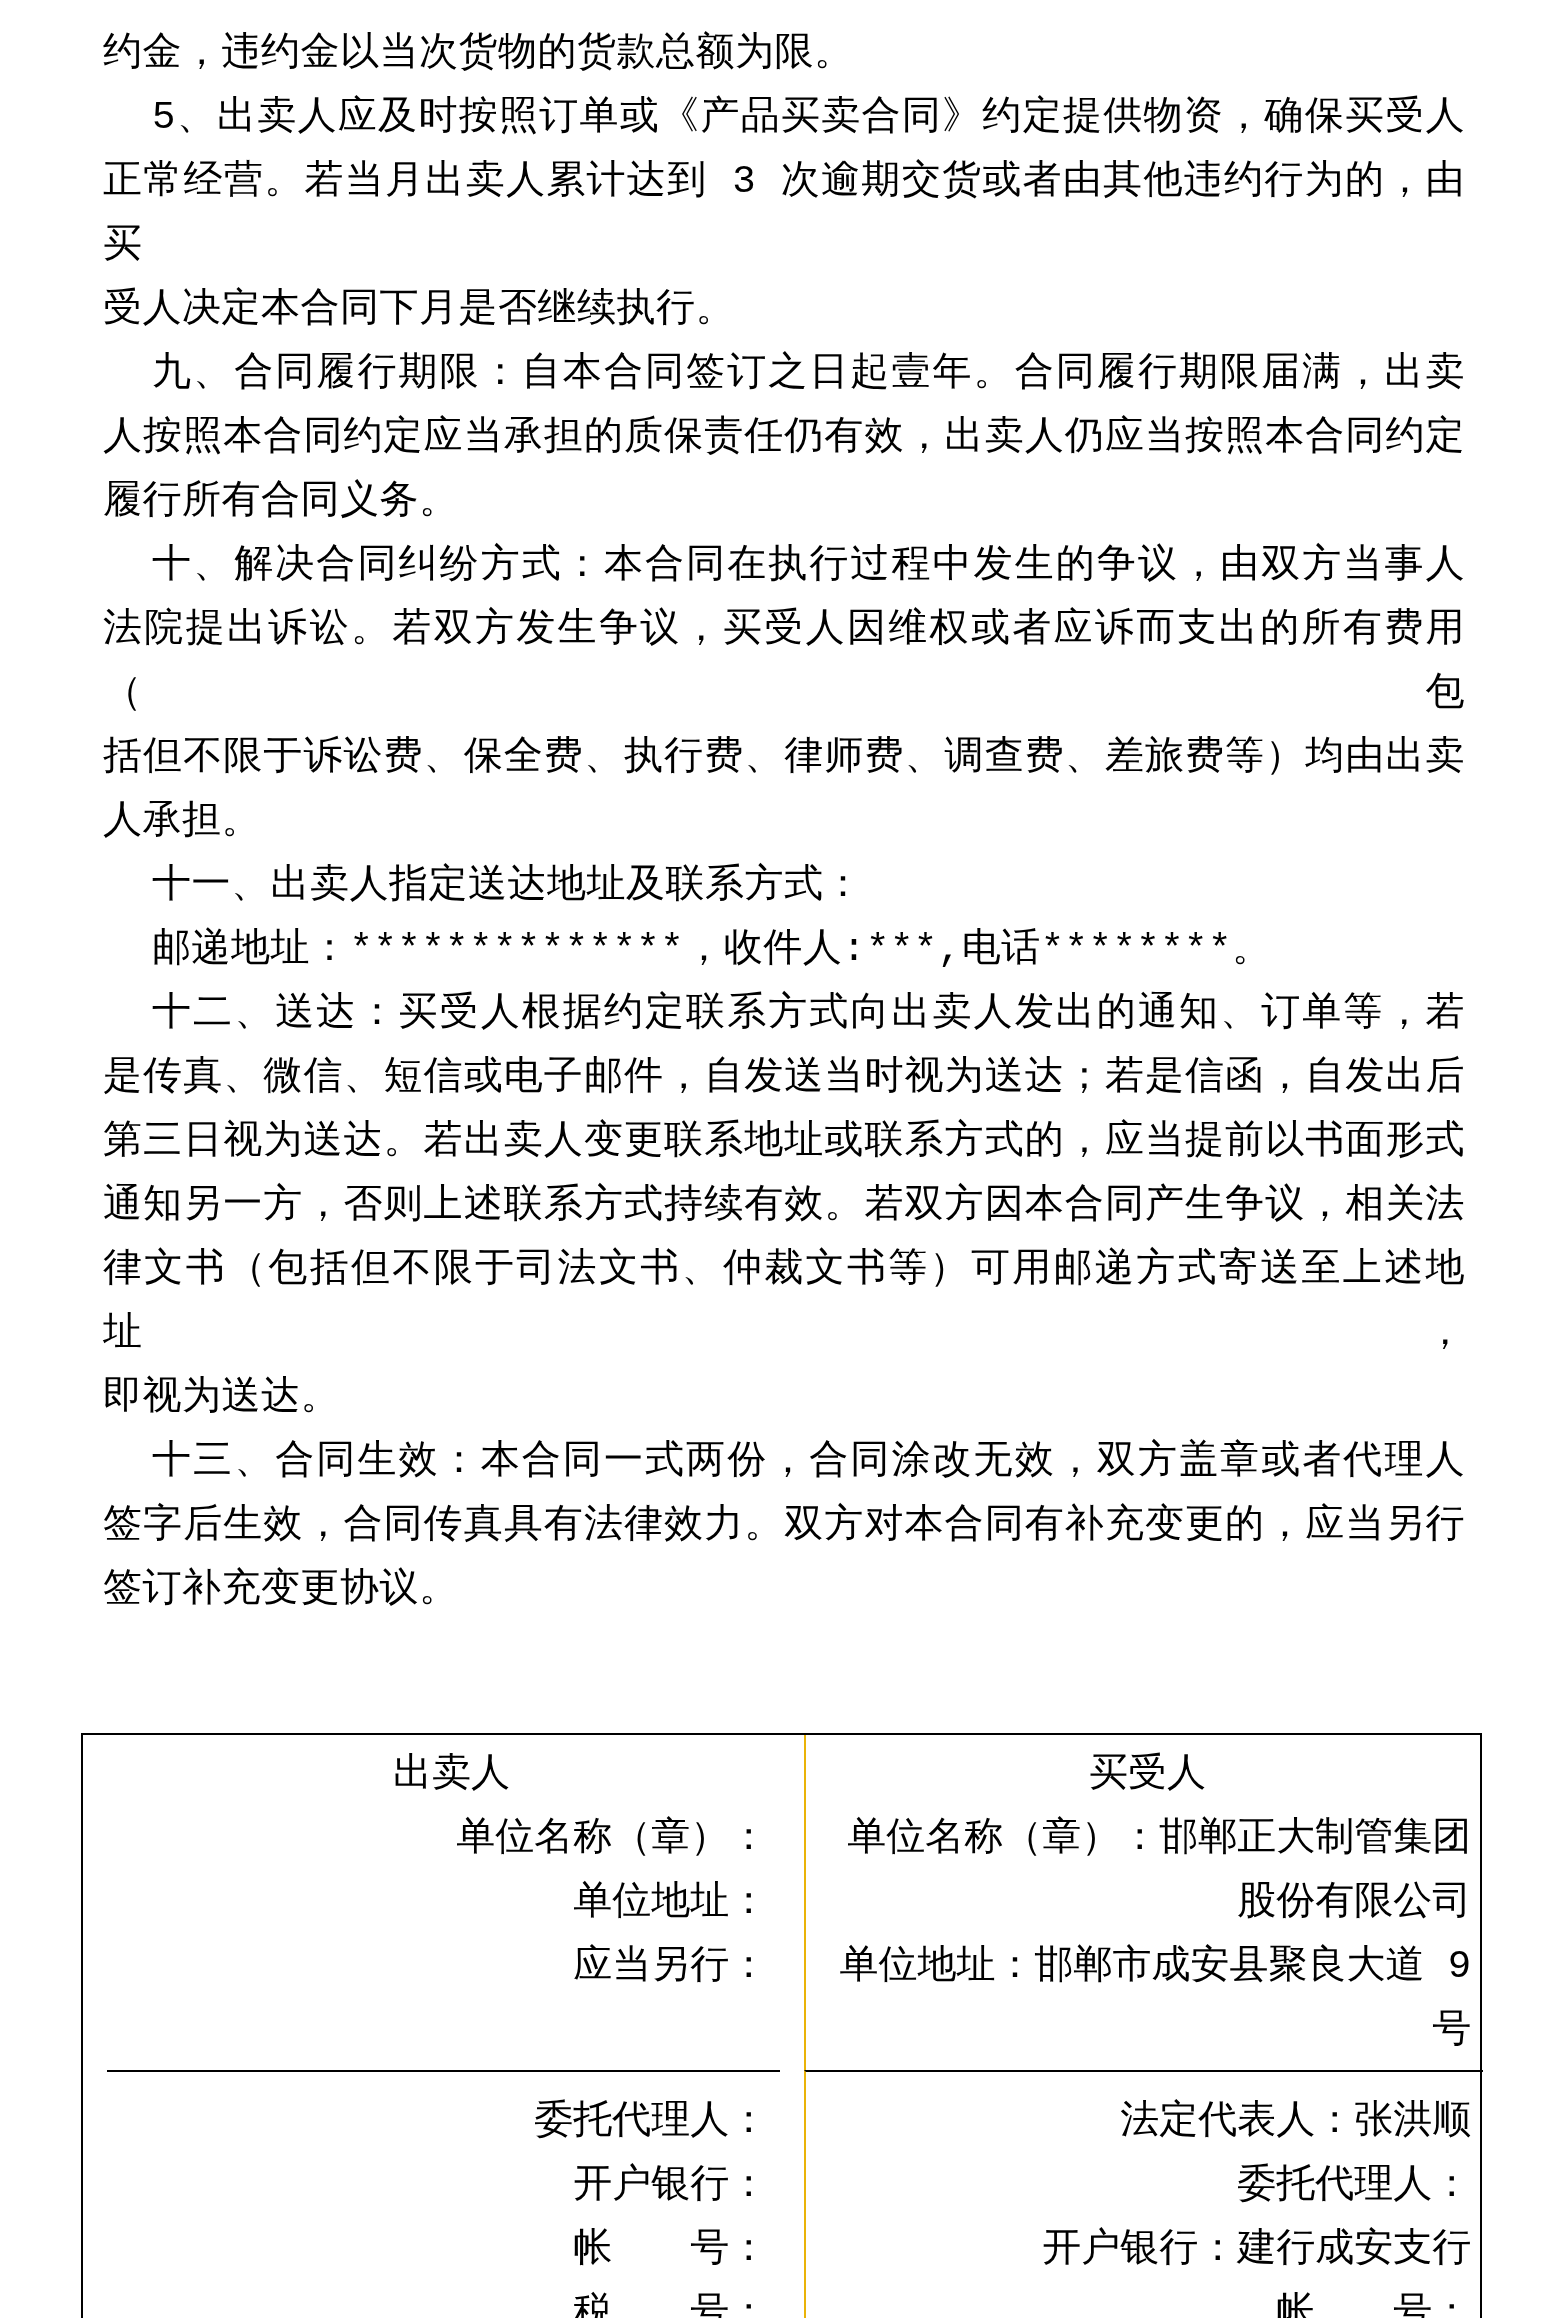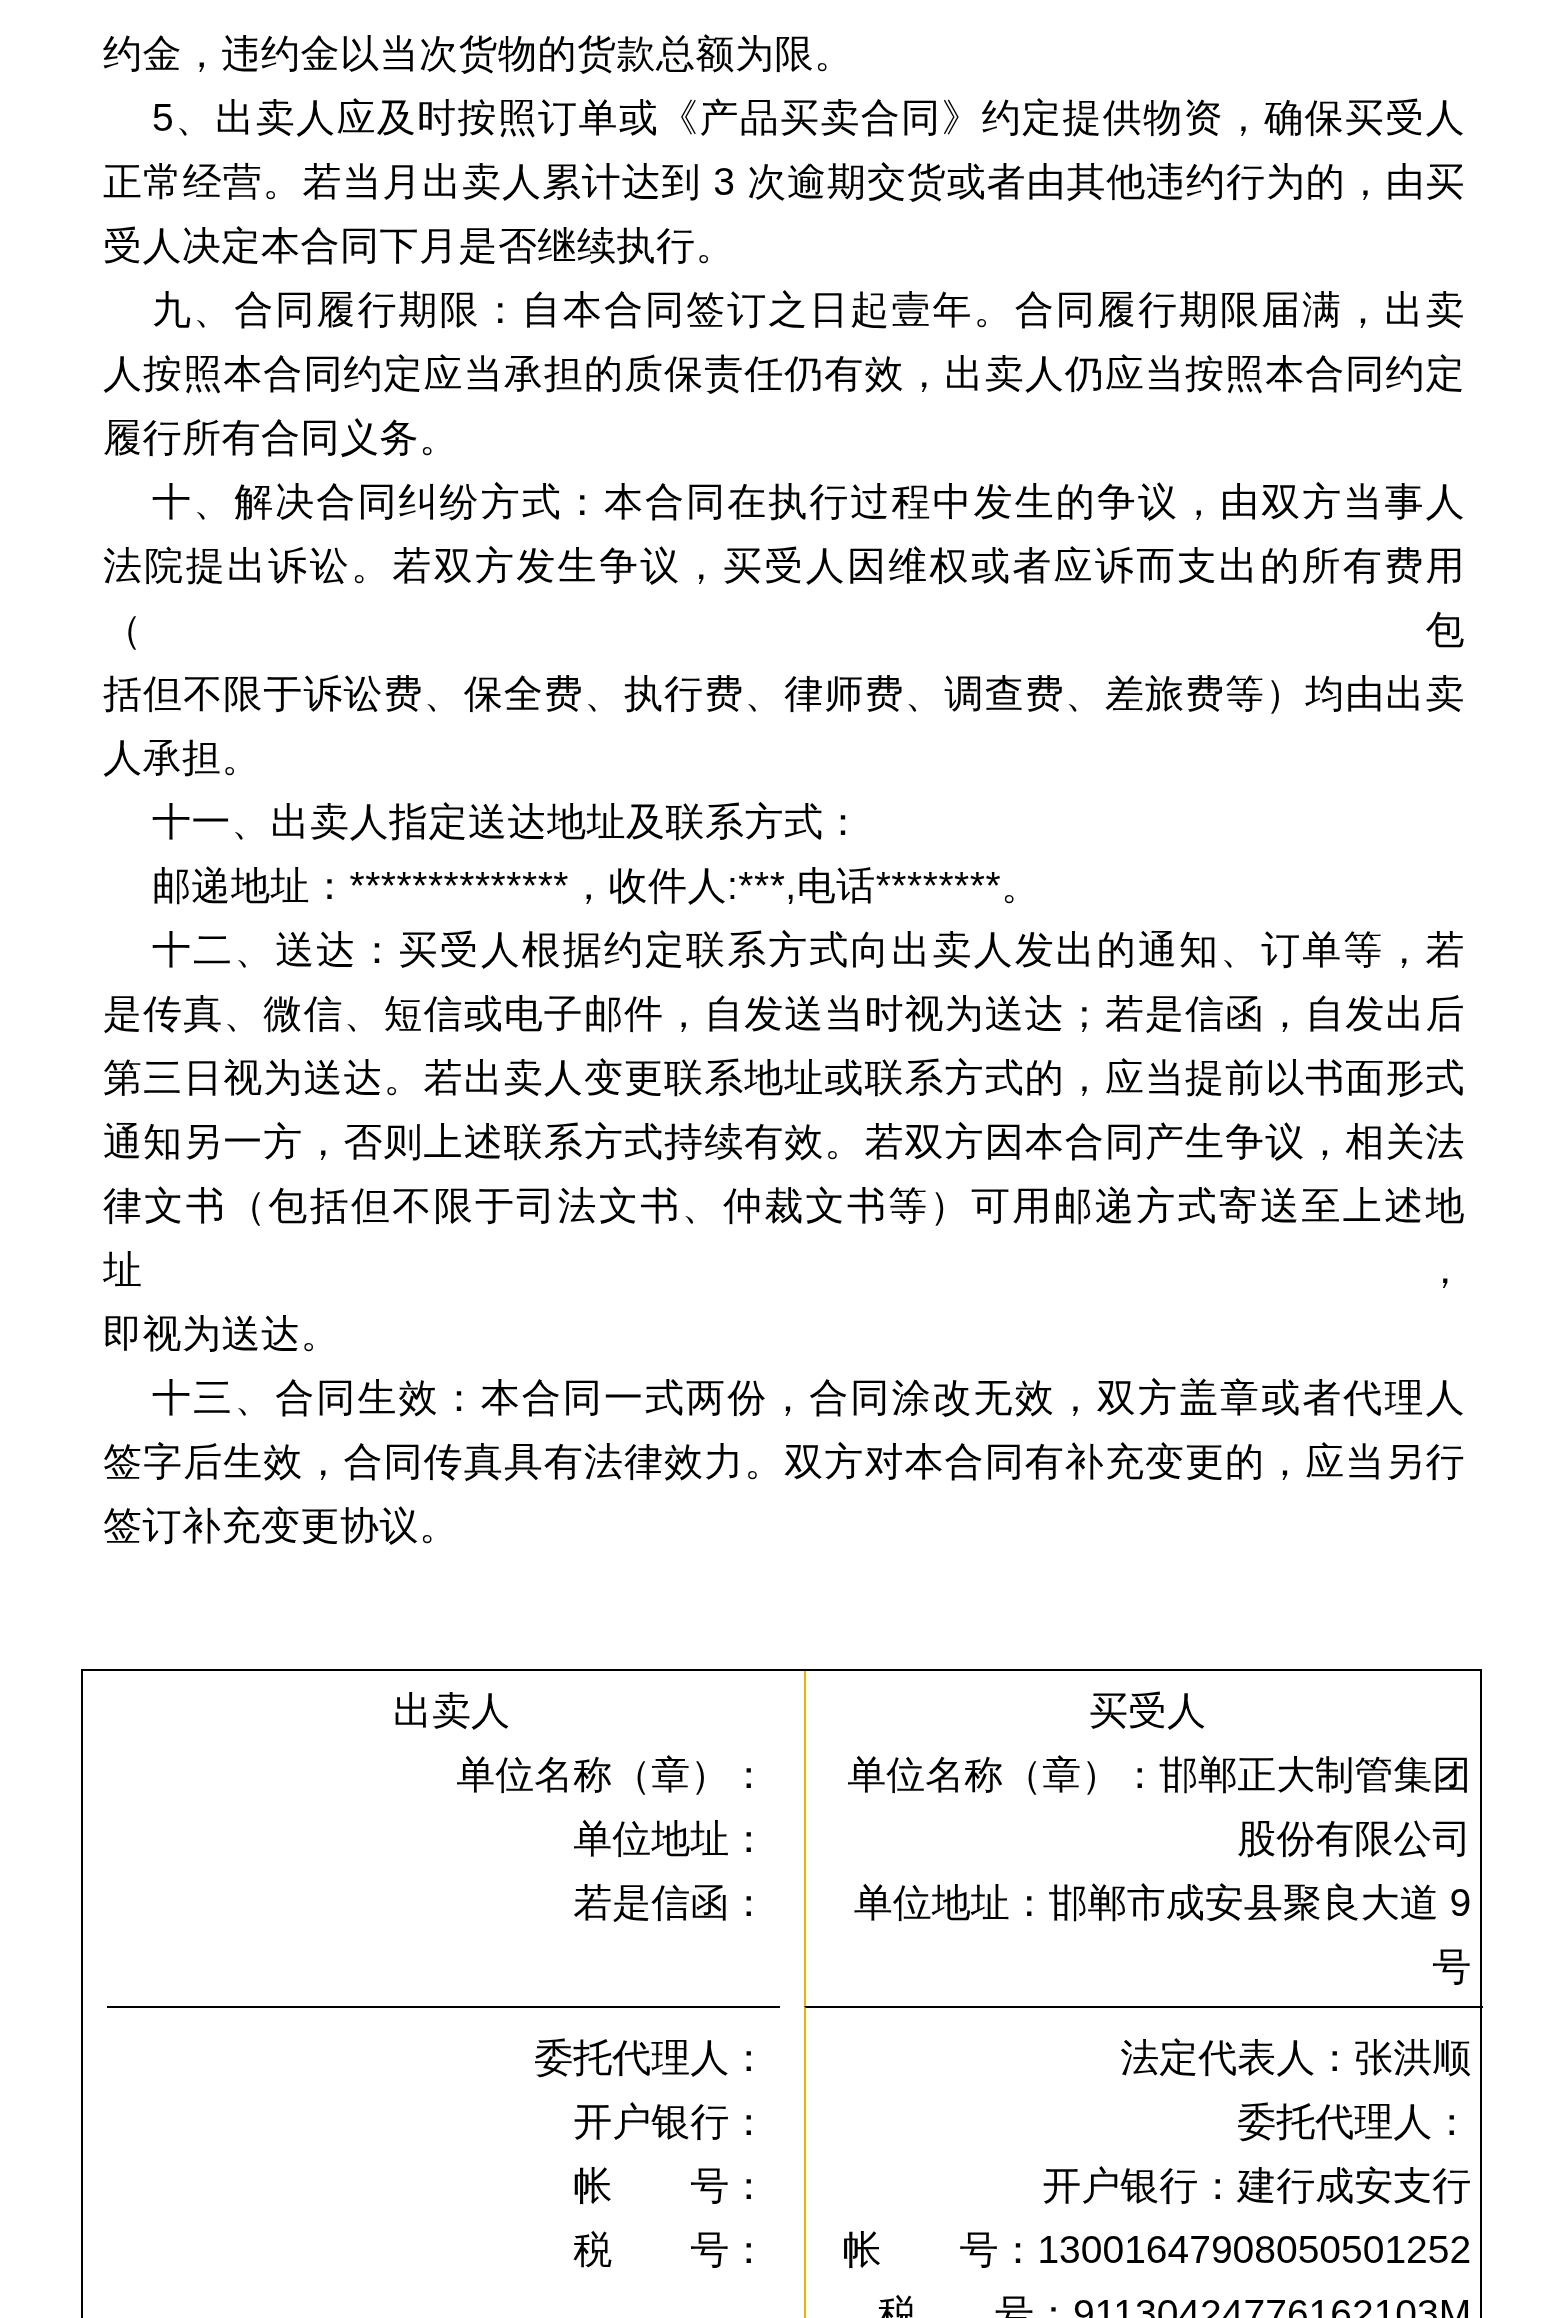--- a/index.html
+++ b/index.html
@@ -2,21 +2,21 @@
 <html><head>
 <meta charset="utf-8">
 <style>
   html, body { margin: 0; padding: 0; background: #ffffff; }
   .page {
     position: relative;
     width: 1563px;
     height: 2319px;
     background: #ffffff;
     color: #000000;
-    font-family: Liberation Sans, sans-serif;
+    font-family: Liberation Mono, monospace;
     overflow: hidden;
   }
   .body-text {
     padding: 21.7px 98px 0 103px;
   }
   .line {
     font-size: 39px;
     line-height: 64px;
     text-align: justify;
     letter-spacing: 0.5px;
@@ -76,21 +76,21 @@
     <div class="line fill">签字后生效，合同传真具有法律效力。双方对本合同有补充变更的，应当另行</div>
     <div class="line">签订补充变更协议。</div>
   </div>
 
   <div class="contract-table">
 
     <div class="cell toprow leftcol">
       <div class="cell-header">出卖人</div>
       <div class="tline">单位名称（章）：</div>
       <div class="tline">单位地址：</div>
-      <div class="tline">若是信函：</div>
+      <div class="tline">应当另行：</div>
     </div>
 
     <div class="cell toprow rightcol">
       <div class="cell-header">买受人</div>
       <div class="tline">单位名称（章）：邯郸正大制管集团股份有限公司</div>
       <div class="tline">单位地址：邯郸市成安县聚良大道 9 号</div>
     </div>
 
     <div class="cell bottomrow leftcol">
       <div class="tline">委托代理人：</div>

